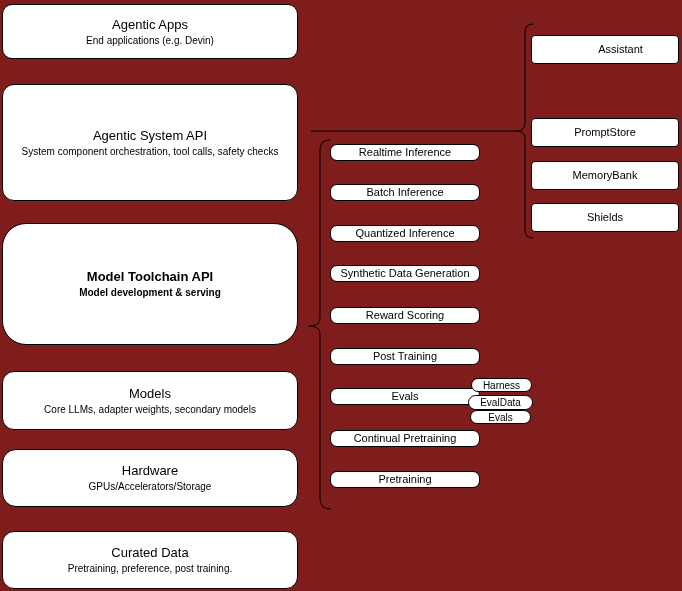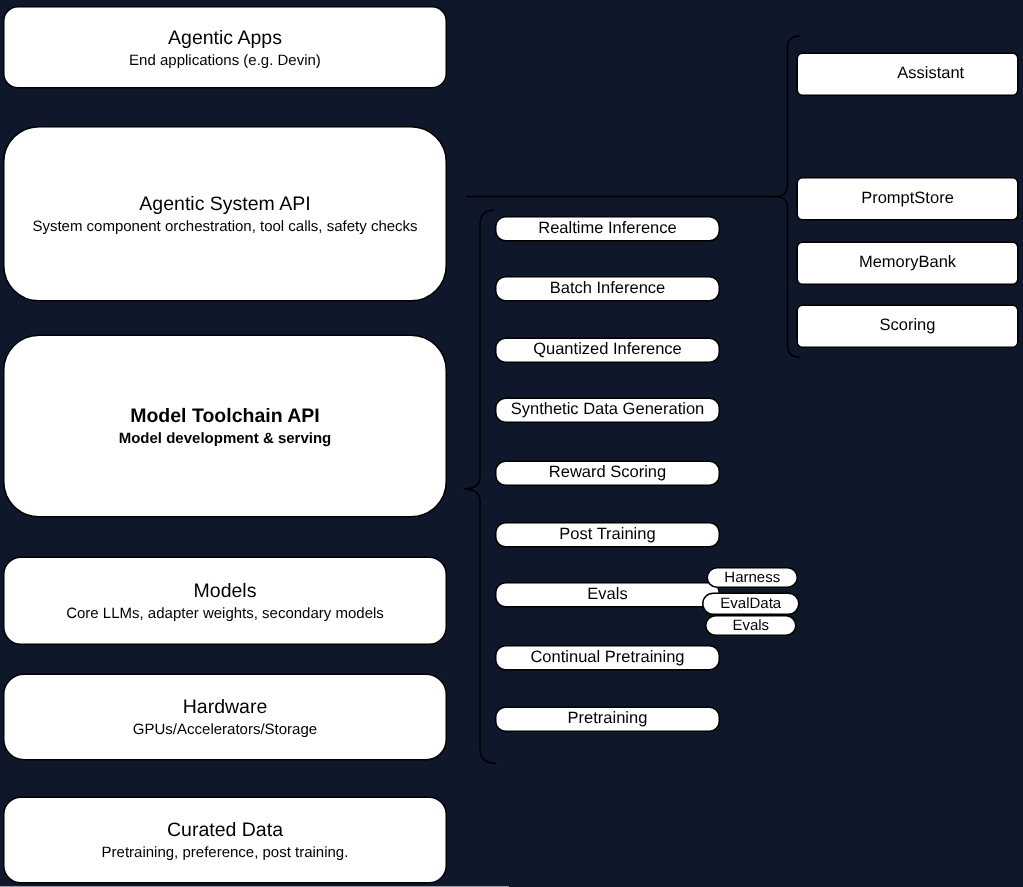--- a/index.html
+++ b/index.html
@@ -4,21 +4,21 @@
 <style>
   html, body {
     margin: 0;
     padding: 0;
     background: #ffffff;
   }
   .stage {
     position: relative;
     width: 682px;
     height: 591px;
-    background: #0f172a;
+    background: #7f1d1d;
     font-family: "Liberation Sans", sans-serif;
     color: #000000;
     overflow: hidden;
   }
   .node {
     position: absolute;
     box-sizing: border-box;
     border: 1px solid #000000;
     background: #ffffff;
     display: flex;
@@ -85,21 +85,21 @@
     <path d="M 311 131 L 516 131" fill="none" stroke="#000000" stroke-width="1"></path>
     <path d="M 533 24 Q 525 24 525 32 L 525 124 Q 525 131 516 131 Q 525 131 525 138 L 525 230 Q 525 238 533 238" fill="none" stroke="#000000" stroke-width="1"></path>
     <path d="M 330 140 Q 320 140 320 150 L 320 318 Q 320 326 309 326 Q 320 326 320 334 L 320 499 Q 320 509 331 509" fill="none" stroke="#000000" stroke-width="1"></path>
   </svg>
 
   <div class="node layer" style="top:4px;height:55px;border-radius:10px;">
     <div class="layer-title">Agentic Apps</div>
     <div class="layer-sub">End applications (e.g. Devin)</div>
   </div>
 
-  <div class="node layer" style="top:84px;height:117px;border-radius:24px;">
+  <div class="node layer" style="top:84px;height:117px;border-radius:12px;">
     <div class="layer-title">Agentic System API</div>
     <div class="layer-sub">System component orchestration, tool calls, safety checks</div>
   </div>
 
   <div class="node layer" style="top:223px;height:122px;border-radius:24px;font-weight:bold;">
     <div class="layer-title">Model Toolchain API</div>
     <div class="layer-sub">Model development &amp; serving</div>
   </div>
 
   <div class="node layer" style="top:371px;height:59px;border-radius:12px;">
@@ -127,15 +127,15 @@
   <div class="node chip mid" style="top:430px;">Continual Pretraining</div>
   <div class="node chip mid" style="top:471px;">Pretraining</div>
 
   <div class="node pill" style="left:471px;top:378px;width:61px;height:14px;">Harness</div>
   <div class="node pill" style="left:468px;top:395px;width:65px;height:15px;">EvalData</div>
   <div class="node pill" style="left:470px;top:410px;width:61px;height:14px;">Evals</div>
 
   <div class="node chip right" style="top:35px;padding-left:31px;">Assistant</div>
   <div class="node chip right" style="top:118px;">PromptStore</div>
   <div class="node chip right" style="top:161px;">MemoryBank</div>
-  <div class="node chip right" style="top:203px;">Scoring</div>
+  <div class="node chip right" style="top:203px;">Shields</div>
 
 </div>
 
 </body></html>

